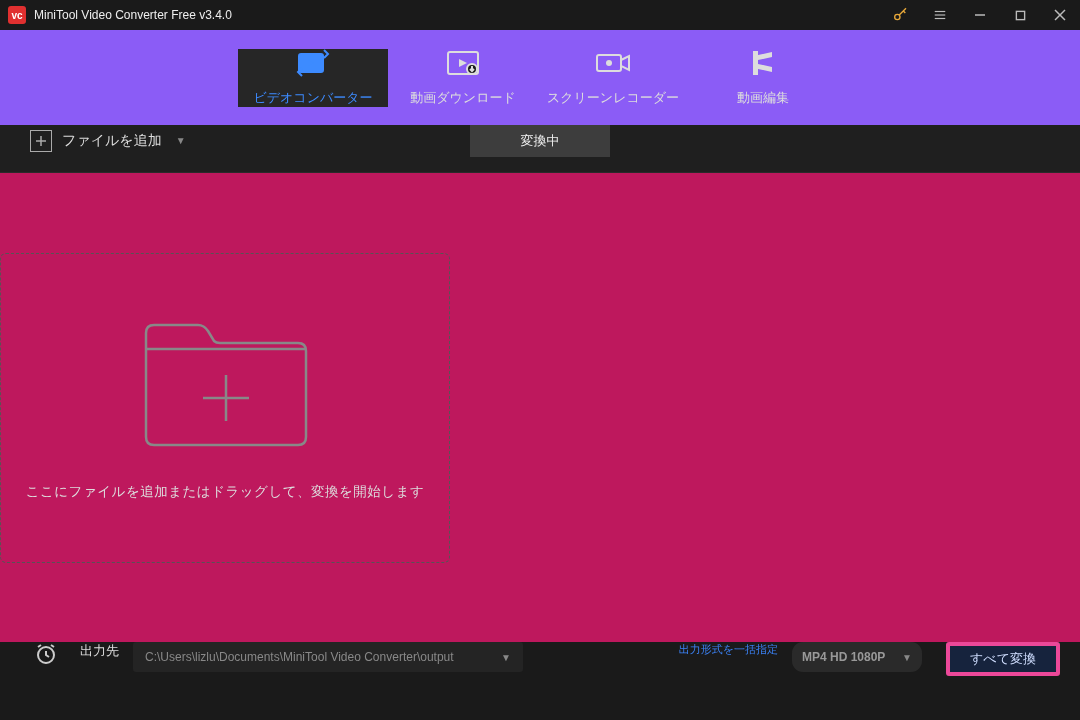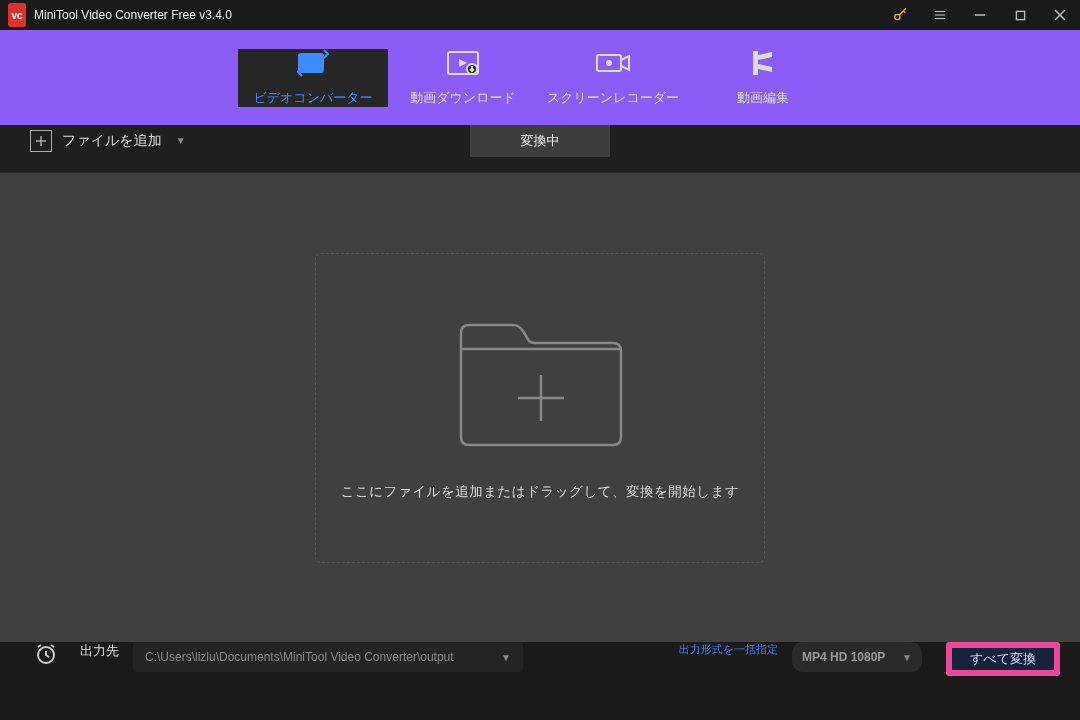--- a/index.html
+++ b/index.html
@@ -1,18 +1,18 @@
 <!DOCTYPE html>
 <html><head>
 <meta charset="utf-8">
 <style>
 * { margin:0; padding:0; box-sizing:border-box; font-family:"Segoe UI","Hiragino Sans","Meiryo",sans-serif; }
 body { width:1080px; height:720px; background:#0c0c0c; color:#ccc; overflow:hidden; }
 .titlebar { height:30px; background:#1a1a1a; display:flex; align-items:center; padding:0 0 0 8px; }
-.logo { width:18px; height:24px; background:#e03030; border-radius:3px; display:flex; align-items:center; justify-content:center; color:#fff; font-size:10px; font-weight:bold; }
+.logo { width:18px; height:18px; background:#e03030; border-radius:3px; display:flex; align-items:center; justify-content:center; color:#fff; font-size:10px; font-weight:bold; }
 .app-title { margin-left:8px; font-size:12px; color:#eee; flex:0 0 auto; }
 .titlebar-spacer { flex:1; }
 .title-btn { width:40px; height:30px; display:flex; align-items:center; justify-content:center; color:#bbb; cursor:pointer; }
 .key-icon { color:#e8a83a; }
 
 .tabs { height:95px; background:#8b5cf6; display:flex; align-items:center; padding-left:238px; }
 .tab { width:150px; display:flex; flex-direction:column; align-items:center; justify-content:center; gap:12px; cursor:pointer; }
 .tab.active { background:#262626; }
 .tab.active .tab-label { color:#3d8bff; }
 .tab.active svg { stroke:#3d8bff; fill:#3d8bff; }
@@ -21,35 +21,35 @@
 
 .toolbar { height:48px; background:#1f1f1f; display:flex; align-items:center; padding:0 0 16px 30px; border-bottom:1px solid #2a2a2a; }
 .add-file { display:flex; align-items:center; gap:10px; color:#ddd; font-size:14px; cursor:pointer; }
 .add-icon { width:22px; height:22px; border:1.5px solid #aaa; display:flex; align-items:center; justify-content:center; font-size:14px; color:#aaa; }
 .chev { color:#888; font-size:10px; margin-left:4px; }
 .seg { display:flex; margin:10px auto; position:absolute; left:50%; transform:translateX(-50%); }
 .toolbar { position:relative; }
 .seg-btn { width:140px; height:32px; display:flex; align-items:center; justify-content:center; font-size:13px; cursor:pointer; background:#2e2e2e; color:#888; }
 .seg-btn.active { background:#3d3d3d; color:#eee; }
 
-.main { height:469px; background:#404040; display:flex; align-items:center; justify-content:center; }
+.main { height:469px; background:#be185d; display:flex; align-items:center; }
 .dropzone { width:450px; height:310px; border:1.5px dashed #555; border-radius:6px; display:flex; flex-direction:column; align-items:center; justify-content:center; gap:28px; cursor:pointer; }
 .folder-icon { width:175px; height:140px; position:relative; }
 .drop-text { font-size:13.5px; color:#ddd; letter-spacing:0.5px; }
 
 .footer { height:78px; background:#1a1a1a; display:flex; padding:0 20px 0 34px; gap:14px; }
 .clock-icon { width:24px; height:24px; }
 .out-label { font-size:13px; color:#ddd; margin-left:8px; }
 .path-box { flex:0 0 auto; width:390px; height:30px; background:#242424; border-radius:3px; display:flex; align-items:center; padding:0 12px; color:#888; font-size:12px; cursor:pointer;gap:20px; }
 .path-box .chev2 { margin-left:auto; }
 .footer-spacer { flex:1; }
 .fmt-label { font-size:11px; color:#3b82f6; }
 .fmt-box { width:130px; height:30px; background:#2a2a2a; border-radius:11px; display:flex; align-items:center; padding:0 10px; color:#999; font-size:12px; font-weight:600; cursor:pointer; }
 .fmt-box .chev2 { margin-left:auto; }
-.convert-btn { width:114px; height:34px; background:#16233d; border:6px solid #ec4899; border-radius:3px; display:flex; align-items:center; justify-content:center; color:#d0deff; font-size:13px; cursor:pointer; margin-left:10px; }
+.convert-btn { width:114px; height:34px; background:#16233d; border:4px solid #ec4899; border-radius:3px; display:flex; align-items:center; justify-content:center; color:#d0deff; font-size:13px; cursor:pointer; margin-left:10px; }
 .chev2 { color:#888; font-size:10px; }
 </style>
 </head>
 <body>
 
 <div class="titlebar">
   <div class="logo">vc</div>
   <div class="app-title">MiniTool Video Converter Free v3.4.0</div>
   <div class="titlebar-spacer"></div>
   <div class="title-btn key-icon">

